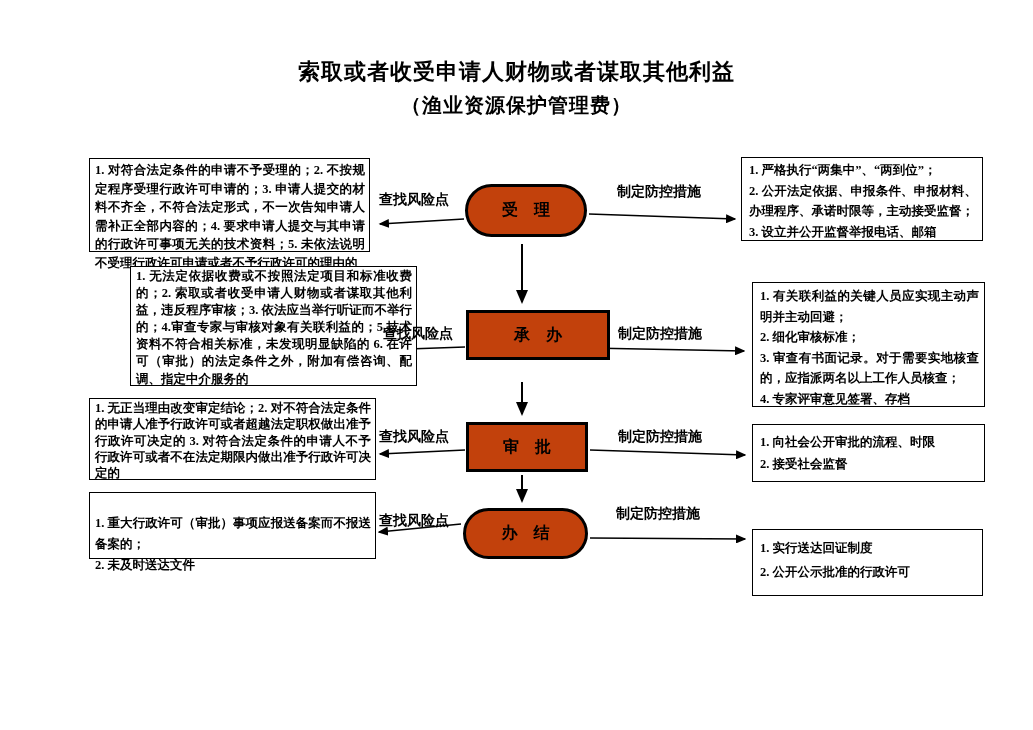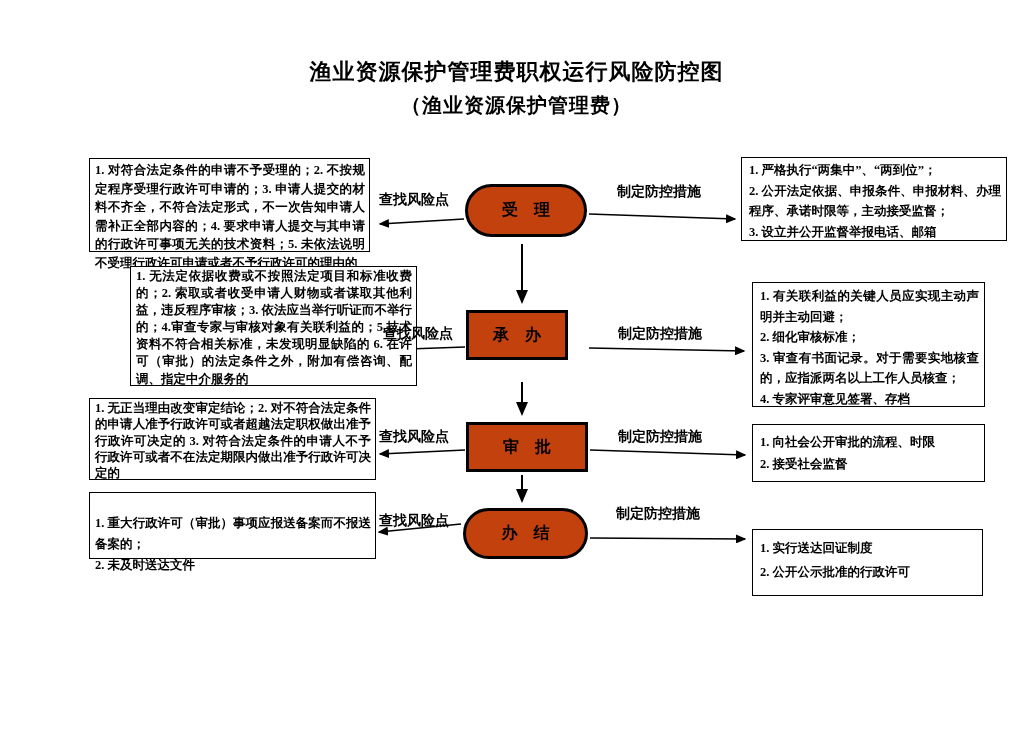--- a/index.html
+++ b/index.html
@@ -17,52 +17,52 @@
   }
   .txtbox {
     position:absolute; border:1px solid #000; box-sizing:border-box;
     font-size:12.5px; font-weight:bold; color:#000; background:#fff;
     text-align:justify;
   }
   .box-l1 { left:89px;  top:158px; width:281px; height:94px;  line-height:18.6px; padding:2px 4px 0 5px; }
   .box-l2 { left:89px;  top:266px; width:287px; height:120px; line-height:17.1px; padding:1px 4px 0 5px;margin-left:41px; }
   .box-l3 { left:89px;  top:398px; width:287px; height:82px;  line-height:16.3px; padding:1px 4px 0 5px; }
   .box-l4 { left:89px;  top:492px; width:287px; height:67px;  line-height:21px;   padding:20px 4px 0 5px; }
-  .box-r1 { left:741px; top:157px; width:266px; height:84px;  line-height:20.6px; padding:2px 5px 0 7px; }
+  .box-r1 { left:741px; top:157px; width:242px; height:84px;  line-height:20.6px; padding:2px 5px 0 7px; }
   .box-r2 { left:752px; top:282px; width:233px; height:125px; line-height:20.5px; padding:3px 5px 0 7px; }
   .box-r3 { left:752px; top:424px; width:233px; height:58px;  line-height:22px;   padding:6px 5px 0 7px; }
   .box-r4 { left:752px; top:529px; width:231px; height:67px;  line-height:24px;   padding:6px 5px 15px 7px; }
   .node {
     position:absolute; border:3px solid #000; box-sizing:border-box; background:#c2410c;
     display:flex; align-items:center; justify-content:center;
     font-size:16px; font-weight:bold;
   }
   .node-1 { left:465px; top:184px; width:122px; height:53px; border-radius:27px; }
-  .node-2 { left:466px; top:310px; width:102px; height:50px; }
+  .node-2 { left:466px; top:310px; width:144px; height:50px; }
   .node-3 { left:466px; top:422px; width:122px; height:50px; }
   .node-4 { left:463px; top:508px; width:125px; height:51px; border-radius:26px; }
   .alabel {
     position:absolute; font-size:14px; font-weight:bold; white-space:nowrap;
   }
   .lbl-find-1 { left:379px; top:191px; }
   .lbl-find-2 { left:383px; top:325px; }
   .lbl-find-3 { left:379px; top:428px; }
   .lbl-find-4 { left:379px; top:512px; }
   .lbl-meas-1 { left:617px; top:183px; }
   .lbl-meas-2 { left:618px; top:325px; }
   .lbl-meas-3 { left:618px; top:428px; }
   .lbl-meas-4 { left:616px; top:505px; }
   .arrows { position:absolute; left:0; top:0; width:1033px; height:730px; pointer-events:none; }
 </style>
 </head>
 <body>
 
 <div class="page">
 
-  <div class="title">渔业资源保护管理费职权运行风险防控图</div>
+  <div class="title">索取或者收受申请人财物或者谋取其他利益</div>
   <div class="subtitle">（渔业资源保护管理费）</div>
 
   <svg class="arrows" width="1033" height="730" viewBox="0 0 1033 730" xmlns="http://www.w3.org/2000/svg">
     <defs>
       <marker id="ah" markerWidth="7" markerHeight="6" refX="6" refY="3" orient="auto">
         <path d="M0,0 L7,3 L0,6 Z" fill="#000"></path>
       </marker>
     </defs>
 
     <line x1="464" y1="219" x2="380" y2="224" stroke="#000" stroke-width="1.5" marker-end="url(#ah)"></line>

